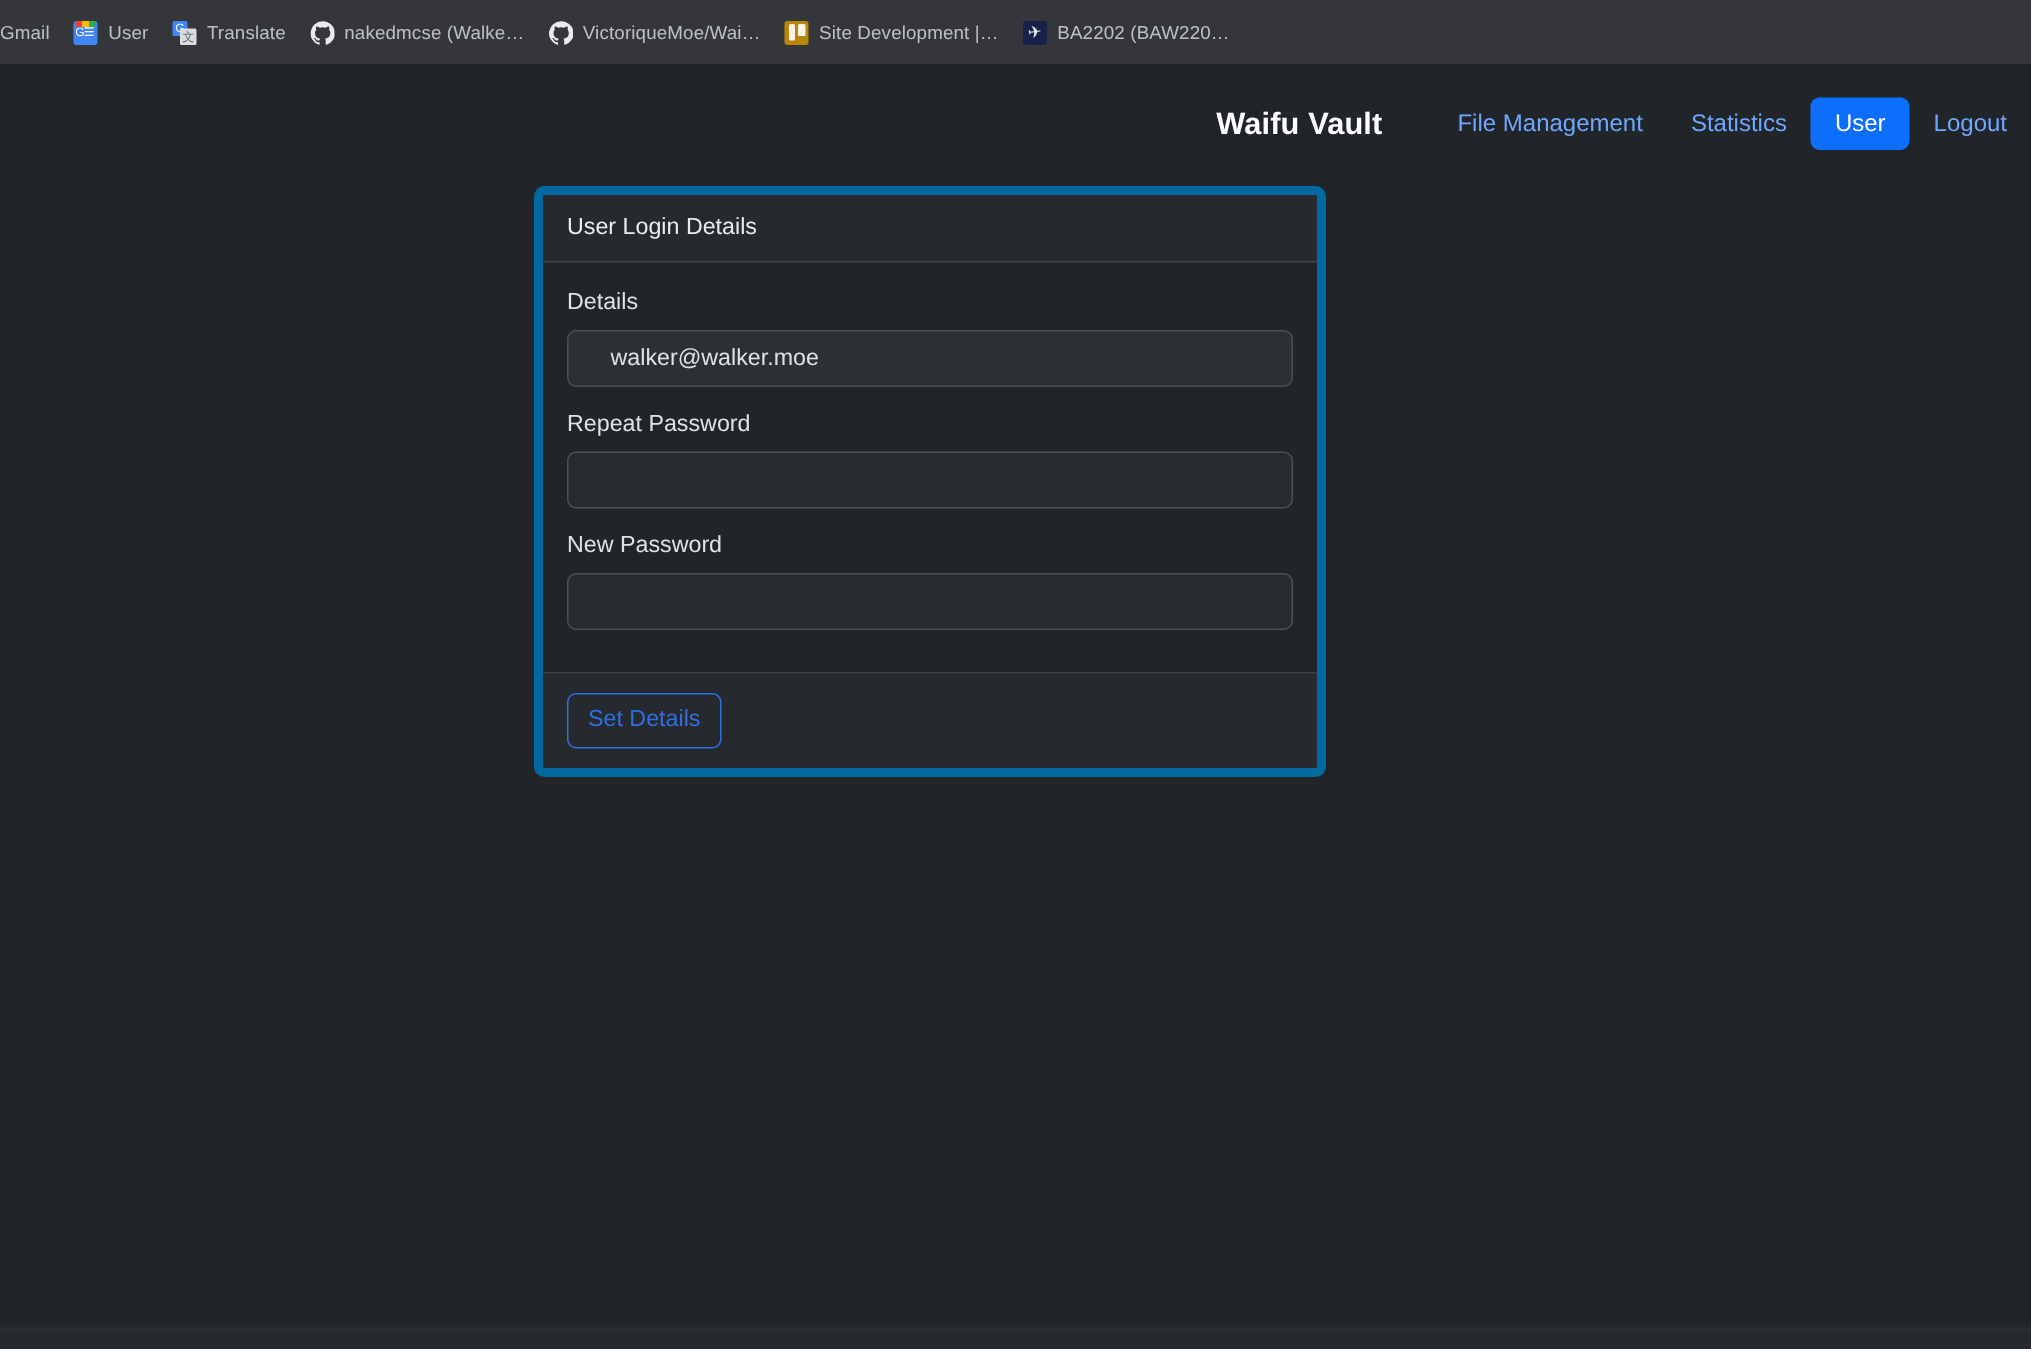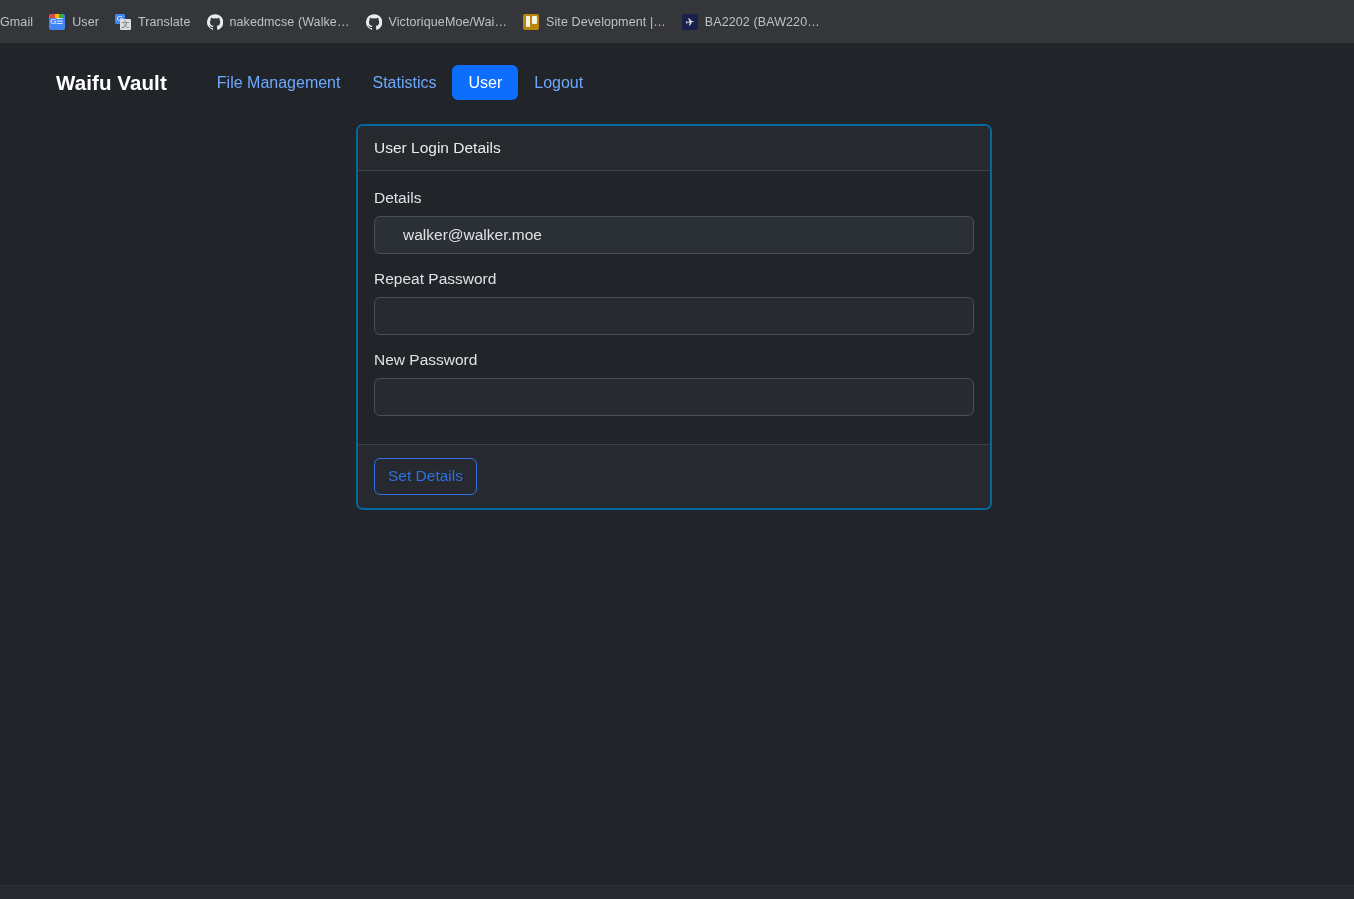--- a/index.html
+++ b/index.html
@@ -109,20 +109,21 @@
     height: 856px;
     background: #212529;
   }
 
   
   .navbar {
     display: flex;
     align-items: center;
     padding: 22px 0 0 56px;
     gap: 0px;
+    justify-content: flex-end;
   }
   .brand {
     color: #ffffff;
     font-size: 20.5px;
     font-weight: 700;
     letter-spacing: 0.1px;
     margin-right: 34px;
   }
   .nav-links { display: flex; align-items: center; gap: 0px; }
   .nav-link {
@@ -137,23 +138,23 @@
   .nav-link.active {
     background: #0d6efd;
     color: #ffffff;
   }
 
   
   .card {
     position: absolute;
     left: 356px;
     top: 81px;
-    width: 636px;
+    width: 528px;
     background: #212529;
-    border: 2px solid #0369a1;
+    border: 6px solid #0369a1;
     border-radius: 7px;
     overflow: hidden;
   }
   .card-header {
     background: #262a2e;
     border-bottom: 1px solid #3d4246;
     padding: 13px 16px;
     color: #e9ecef;
     font-size: 15.5px;
   }

